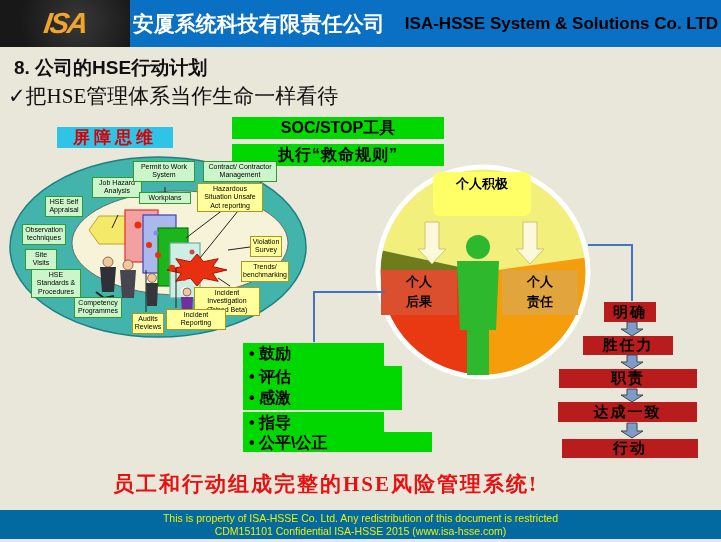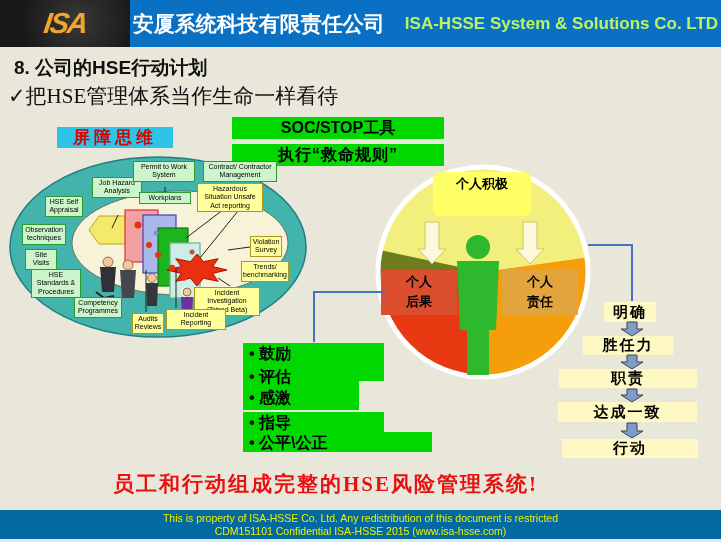--- a/index.html
+++ b/index.html
@@ -8,21 +8,21 @@
 
   
   .hdr-logo{position:absolute;left:0;top:0;width:130px;height:47px;
     background:radial-gradient(circle at 60% 45%,#383838 0%,#181818 70%);
     display:flex;align-items:center;justify-content:center;}
   .hdr-logo span{color:#f2a52d;font-size:29px;font-weight:bold;font-style:italic;
     letter-spacing:-2px;transform:skewX(-8deg);}
   .hdr-bar{position:absolute;left:130px;top:0;width:591px;height:47px;background:#0a70c4;
     display:flex;align-items:center;justify-content:center;gap:20px;white-space:nowrap;}
   .hdr-cn{color:#fff;font-size:21px;font-weight:bold;}
-  .hdr-en{color:#bef264;font-size:17px;font-weight:bold;}
+  .hdr-en{color:#000000;font-size:17px;font-weight:bold;}
 
   .title{position:absolute;left:14px;top:55px;font-size:19px;font-weight:bold;color:#111;}
   .subtitle{position:absolute;left:8px;top:82px;font-size:21px;color:#111;
     font-family:"Liberation Serif","DejaVu Serif",serif;}
 
   .cyanbox{position:absolute;left:57px;top:127px;width:116px;height:21px;background:#2fc3e8;
     display:flex;align-items:center;justify-content:center;
     color:#d90000;font-size:17px;font-weight:bold;letter-spacing:4px;}
   .gtool{position:absolute;left:232px;width:212px;height:22px;background:#00d800;
     display:flex;align-items:center;justify-content:center;color:#000;font-size:16px;font-weight:bold;}
@@ -38,26 +38,26 @@
   .circ-lbl{position:absolute;text-align:center;font-weight:bold;color:#000;
     font-size:13px;line-height:20px;}
   #circ-top{left:433px;top:172px;width:98px;height:42px;background:#ffff66;padding-top:2px;border-radius:7px;}
   #circ-left{left:381px;top:270px;width:76px;height:43px;background:#dc4f2e;padding-top:2px;}
   #circ-right{left:502px;top:270px;width:76px;height:43px;background:#e2a53e;padding-top:2px;}
 
   
   .bul{position:absolute;left:243px;background:#00d800;color:#000;font-weight:bold;
     font-size:16px;line-height:21px;padding-left:6px;box-sizing:border-box;}
   #bul1{top:343px;width:141px;height:38px;}
-  #bul2{top:366px;width:116px;height:44px;}
+  #bul2{top:366px;width:159px;height:44px;}
   #bul3{top:412px;width:141px;height:20px;}
   #bul4{top:432px;width:189px;height:20px;}
 
   
-  .flowbox{position:absolute;background:#fef9c3;color:#000;font-weight:bold;font-size:15px;
+  .flowbox{position:absolute;background:#b91c1c;color:#000;font-weight:bold;font-size:15px;
     display:flex;align-items:center;justify-content:center;letter-spacing:2px;}
   #fb0{left:604px;top:302px;width:52px;height:20px;}
   #fb1{left:583px;top:336px;width:90px;height:19px;}
   #fb2{left:559px;top:369px;width:138px;height:19px;}
   #fb3{left:558px;top:402px;width:139px;height:20px;}
   #fb4{left:562px;top:439px;width:136px;height:19px;}
 
   .statement{position:absolute;left:0;top:470px;width:611px;text-align:center;
     padding-left:40px;box-sizing:border-box;color:#e81010;font-size:21px;font-weight:bold;
     letter-spacing:2px;font-family:"Liberation Serif","DejaVu Serif",serif;}

